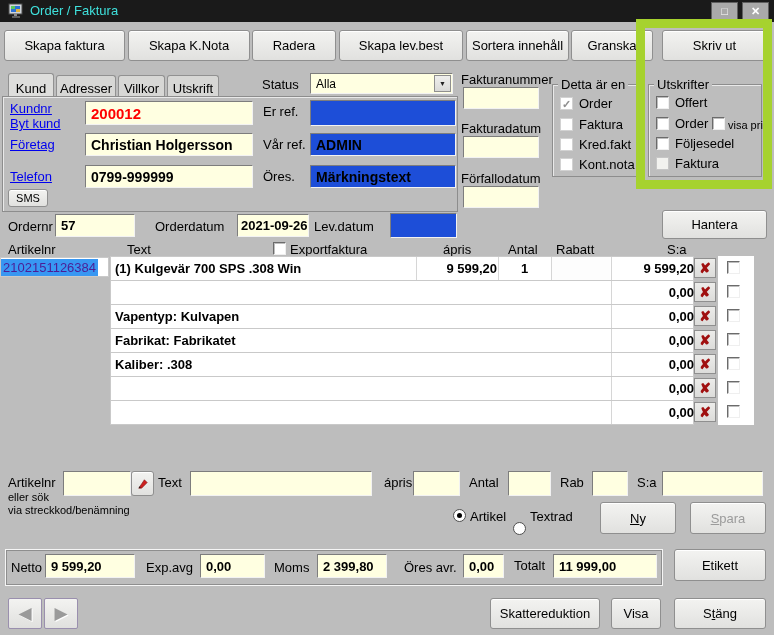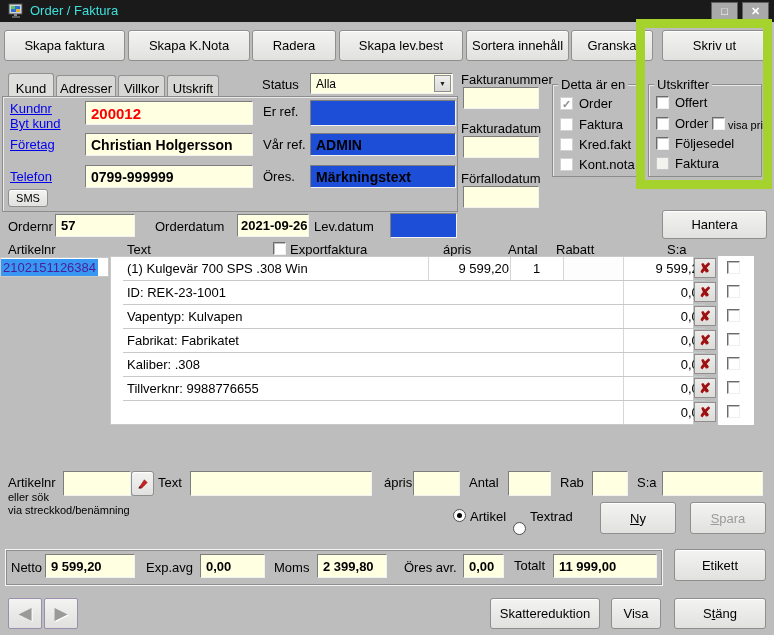--- a/index.html
+++ b/index.html
@@ -35,21 +35,21 @@
   .cb{width:13px;height:13px;background:#fff;border:1px solid #6b6b6b;border-bottom-color:#efefef;
       border-right-color:#efefef;box-shadow:inset 1px 1px 0 #bdbdbd;display:flex;align-items:center;
       justify-content:center;}
   .cb.flat{border:1px solid #d2d2d2;box-shadow:none;}
   .cb.dim{background:#f2f2ef;border-color:#c6c6c6;box-shadow:none;}
   .cb .chk{color:#8f8f8f;font-size:11px;font-weight:bold;line-height:10px;}
   .radio{width:13px;height:13px;border-radius:50%;background:#fff;border:1px solid #4f4f4f;position:relative;}
   .radio.sel::after{content:"";position:absolute;left:3px;top:3px;width:5px;height:5px;border-radius:50%;background:#000;}
   
   .tbl{background:#fff;border:1px solid #c9c9c9;}
-  .trow{position:absolute;left:12px;width:100%;height:23px;border-bottom:1px solid #c9c9c9;}
+  .trow{position:absolute;left:0;width:100%;height:23px;border-bottom:1px solid #c9c9c9;font-weight:bold;}
   .tcell{position:absolute;top:0;height:23px;display:flex;align-items:center;overflow:hidden;white-space:nowrap;}
   .vline{border-left:1px solid #d6d6d6;}
   .num{justify-content:flex-end;}
   .xbtn{background:linear-gradient(#ececea,#dcdcda);border:1px solid #8f8f8f;display:flex;align-items:center;
         justify-content:center;color:#a01010;font-weight:bold;font-size:14px;line-height:14px;}
   .smalltxt{font-size:11px;white-space:nowrap;}
   
   .hl{border:9px solid #a6d22e;background:transparent;pointer-events:none;z-index:60;}
   .navbtn{background:linear-gradient(#f3f3f1,#e0e0de);border:1px solid #9a8fae;border-radius:2px;
         display:flex;align-items:center;justify-content:center;color:#9a9a9a;font-size:17px;
@@ -201,41 +201,39 @@
 
   <div class="trow" style="top:0">
     <div class="tcell" style="left:4px;width:298px">(1) Kulgevär 700 SPS .308 Win</div>
     <div class="tcell vline num" style="left:305px;width:80px;padding-right:5px">9 599,20</div>
     <div class="tcell vline" style="left:387px;width:51px;justify-content:center">1</div>
     <div class="tcell vline" style="left:440px;width:58px;background:#fdfdfd"></div>
     <div class="tcell vline num" style="left:500px;width:82px;padding-right:2px">9 599,20</div>
   </div>
 
   <div class="trow" style="top:24px">
-    <div class="tcell" style="left:4px;width:298px">ID: REK-23-1001</div>
     <div class="tcell vline num" style="left:500px;width:82px;padding-right:2px">0,00</div>
   </div>
 
   <div class="trow" style="top:48px">
     <div class="tcell" style="left:4px;width:298px">Vapentyp: Kulvapen</div>
     <div class="tcell vline num" style="left:500px;width:82px;padding-right:2px">0,00</div>
   </div>
 
   <div class="trow" style="top:72px">
     <div class="tcell" style="left:4px;width:298px">Fabrikat: Fabrikatet</div>
     <div class="tcell vline num" style="left:500px;width:82px;padding-right:2px">0,00</div>
   </div>
 
   <div class="trow" style="top:96px">
     <div class="tcell" style="left:4px;width:298px">Kaliber: .308</div>
     <div class="tcell vline num" style="left:500px;width:82px;padding-right:2px">0,00</div>
   </div>
 
   <div class="trow" style="top:120px">
-    <div class="tcell" style="left:4px;width:298px">Tillverknr: 9988776655</div>
     <div class="tcell vline num" style="left:500px;width:82px;padding-right:2px">0,00</div>
   </div>
 
   <div class="trow" style="top:144px;border-bottom:none">
     <div class="tcell vline num" style="left:500px;width:82px;padding-right:2px">0,00</div>
   </div>
 </div>
 
 <div class="abs" style="left:718px;top:256px;width:36px;height:169px;background:#fff"></div>
 <div class="abs xbtn" style="left:694px;top:258px;width:22px;height:20px">

